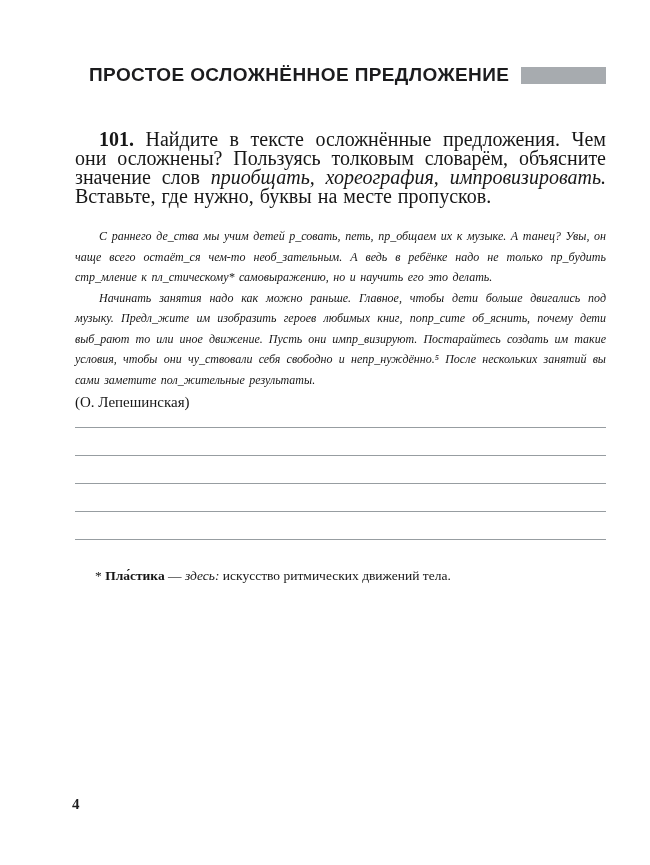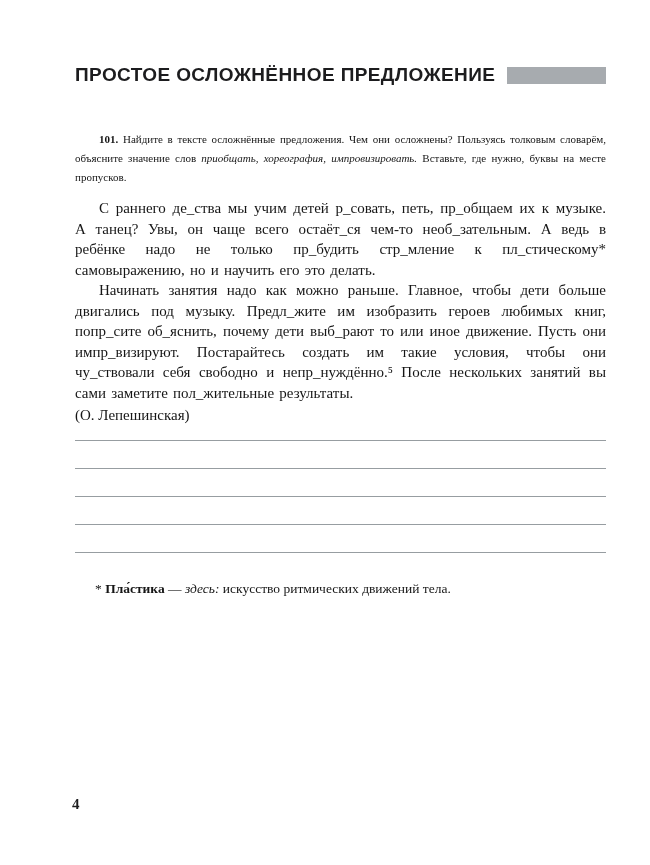--- a/index.html
+++ b/index.html
@@ -11,49 +11,51 @@
     position: relative;
     overflow: hidden;
     padding: 64px 44px 0 75px;
     font-family: "Liberation Serif", serif;
     color: #161616;
   }
   .title-row {
     display: flex;
     align-items: center;
     gap: 12px;
+    margin-left: 14px;
   }
   .title {
     font-family: "Liberation Sans", sans-serif;
     font-weight: 700;
     font-size: 19px;
     letter-spacing: 0.4px;
     color: #1c1c1e;
     white-space: nowrap;
   }
   .title-bar {
     flex: 1;
     height: 17px;
     background: #a7abaf;
   }
   .exercise {
     margin-top: 44px;
-    font-size: 11px;
+    font-size: 20px;
     line-height: 19px;
     text-align: justify;
     text-indent: 24px;
     word-spacing: 1px;
   }
   .exercise .num { font-weight: 700; }
   .exercise .terms { font-style: italic; }
   .bodytext {
-    font-size: 15px;
+    font-size: 12px;
     line-height: 20.5px;
     text-align: justify;
     word-spacing: 1.5px;
+    font-style: italic;
   }
   .bodytext p { margin: 0; text-indent: 24px; }
   .attribution {
     text-align: left;
     font-size: 15px;
     margin-top: 4px;
   }
   .writing-lines { margin-top: 16px; }
   .wline {
     height: 0;

